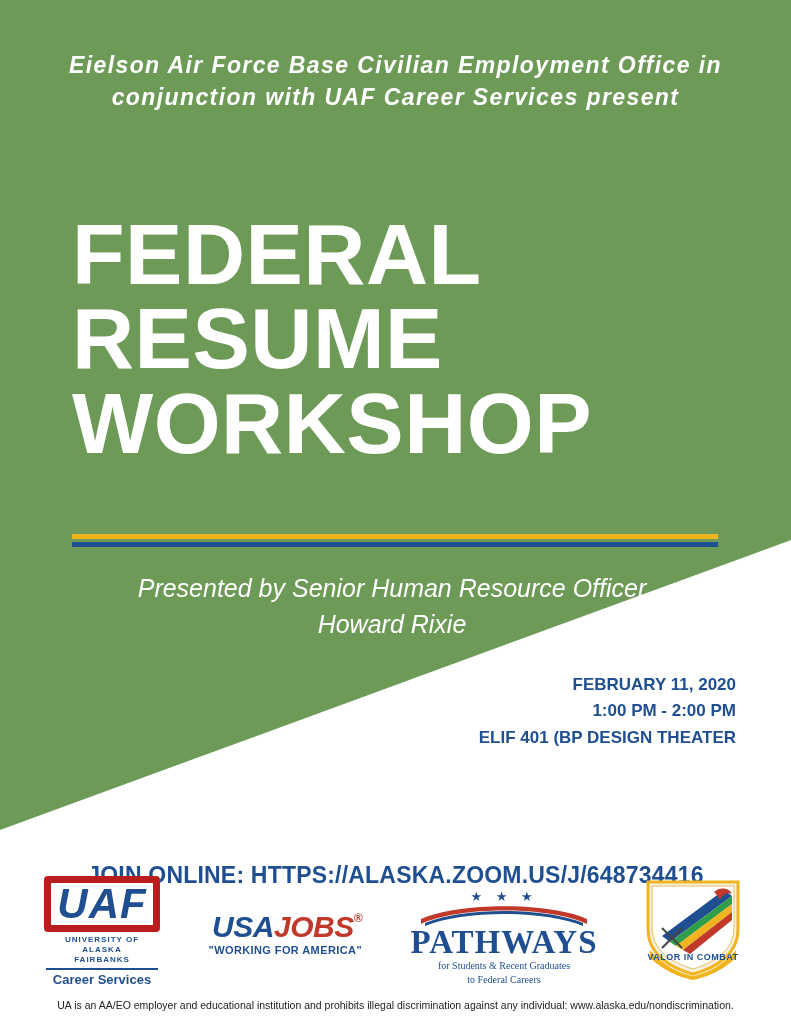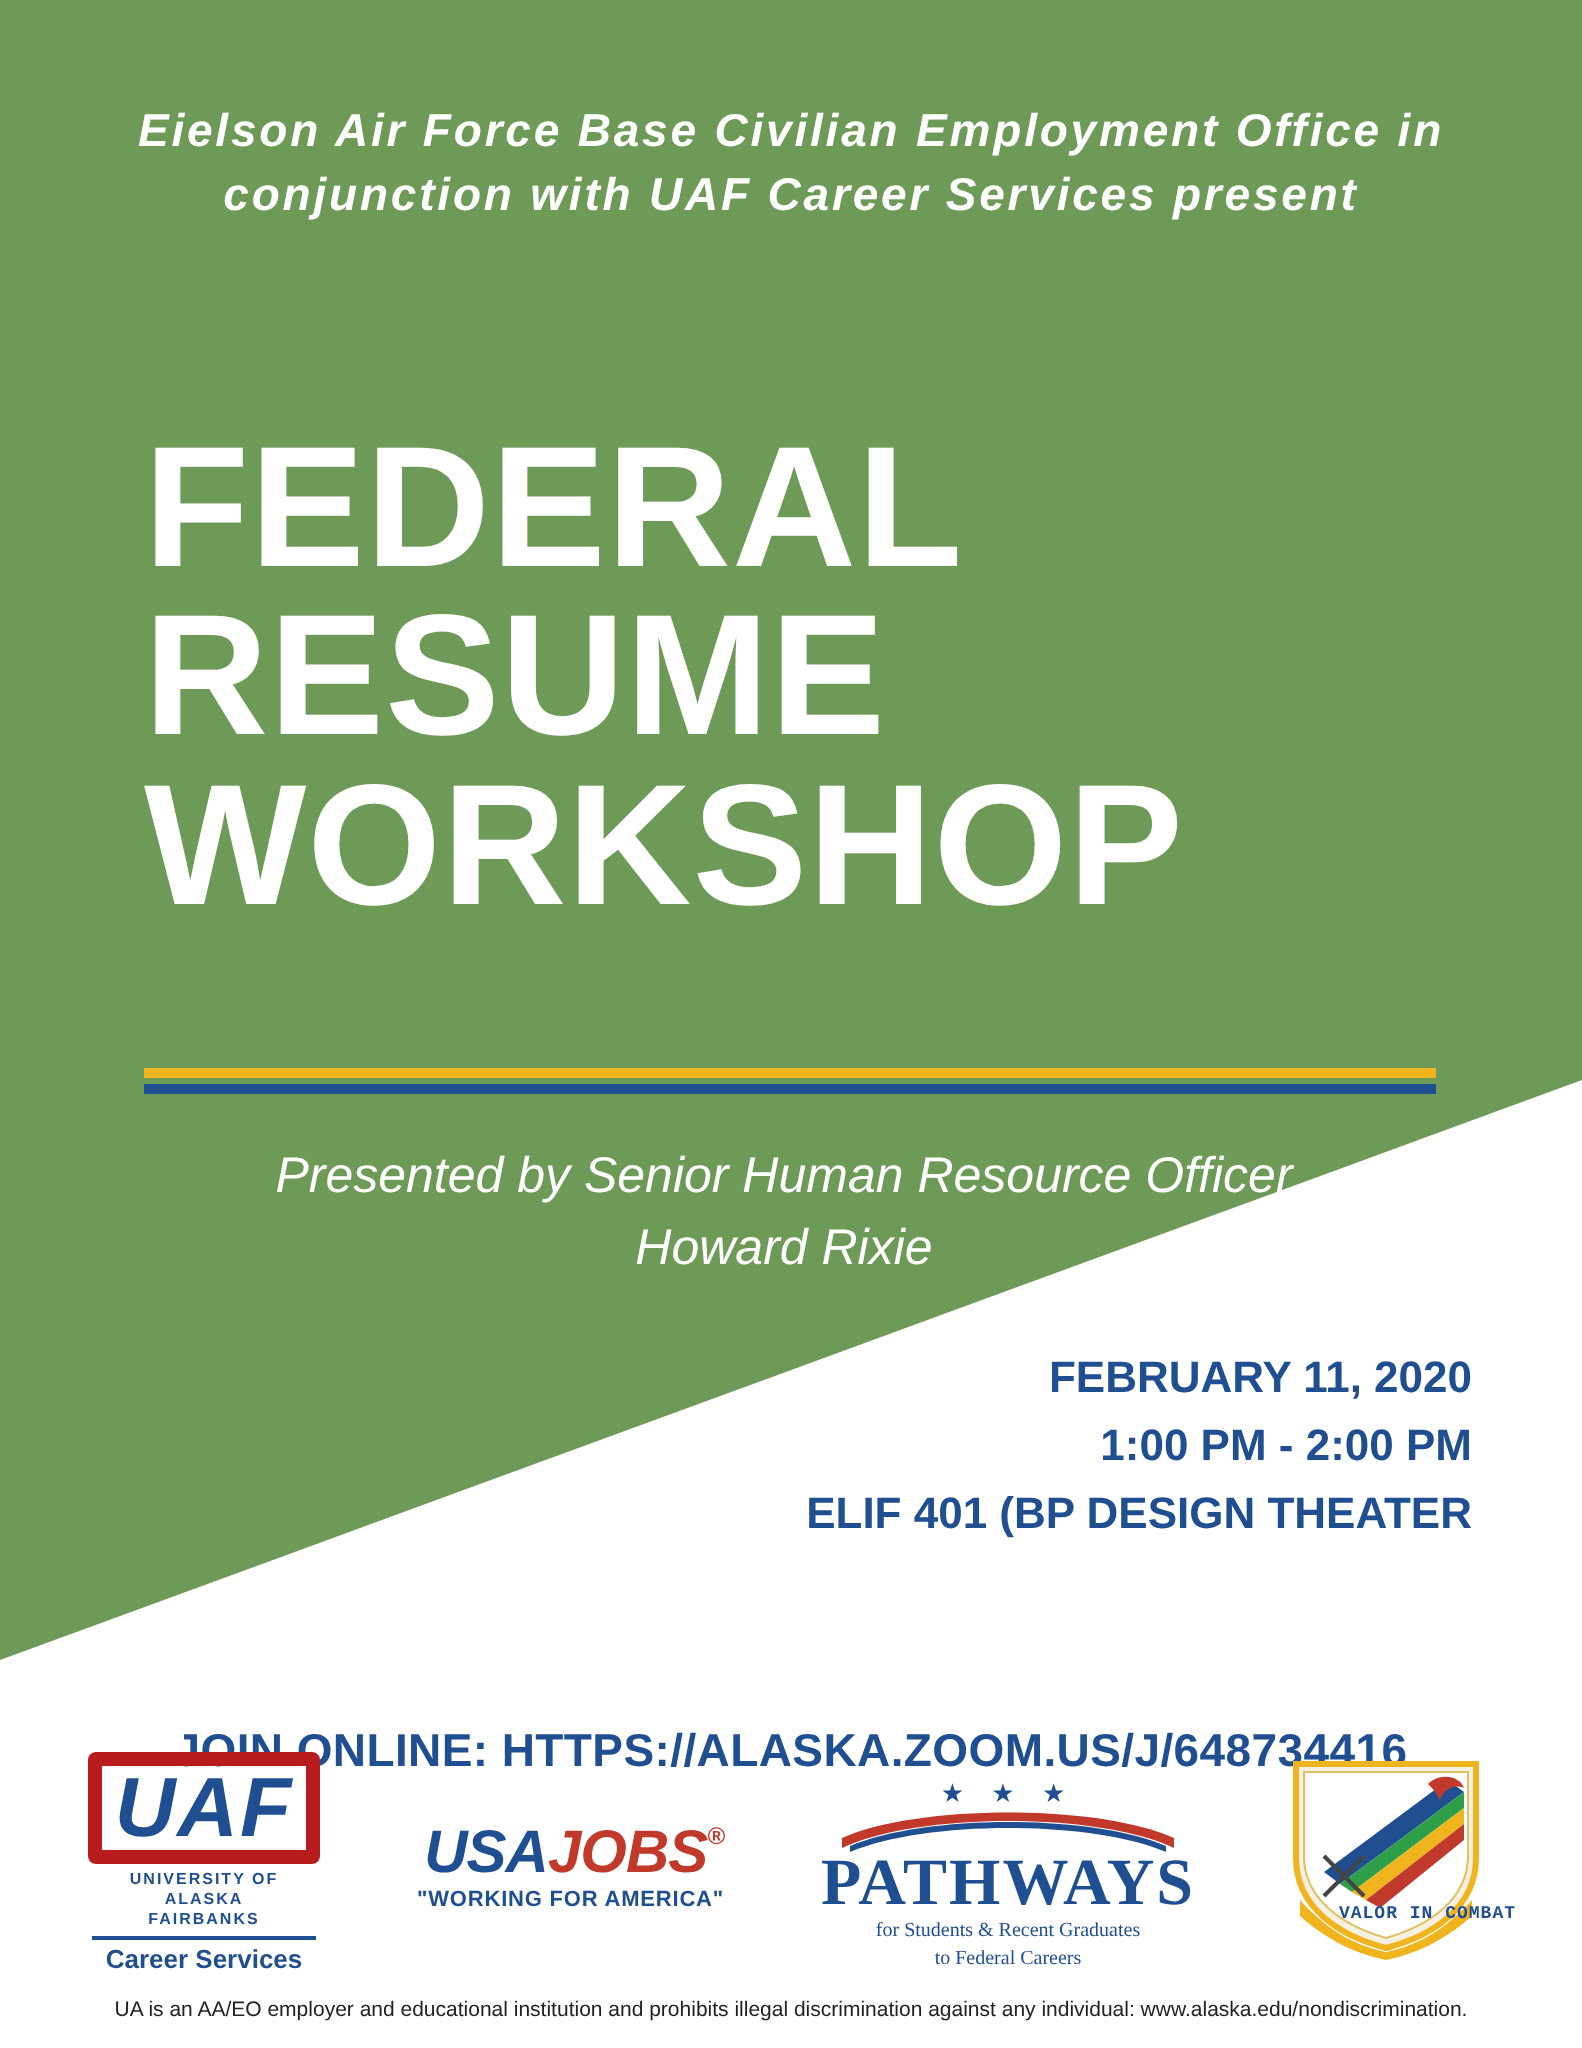--- a/index.html
+++ b/index.html
@@ -81,21 +81,21 @@
     text-align: center;
   }
 
   .details {
     position: absolute;
     right: 55px;
     top: 672px;
     width: 560px;
     text-align: right;
     color: #1f4f91;
-    font-size: 22px;
+    font-size: 17px;
     font-weight: bold;
     line-height: 1.55;
   }
 
   .join-online {
     position: absolute;
     left: 0;
     top: 862px;
     width: 791px;
     text-align: center;
@@ -222,26 +222,25 @@
     left: 628px;
     top: 0px;
     width: 130px;
     height: 108px;
   }
   .crest-text {
     position: absolute;
     left: 0;
     top: 78px;
     width: 130px;
-    text-align: right;
+    text-align: center;
     font-size: 9px;
     font-weight: bold;
     color: #1f4f91;
     letter-spacing: 0.5px;
-    font-family: Liberation Mono, monospace;
   }
 
   .disclaimer {
     position: absolute;
     left: 0;
     top: 999px;
     width: 791px;
     text-align: center;
     font-size: 10.5px;
     color: #222222;

